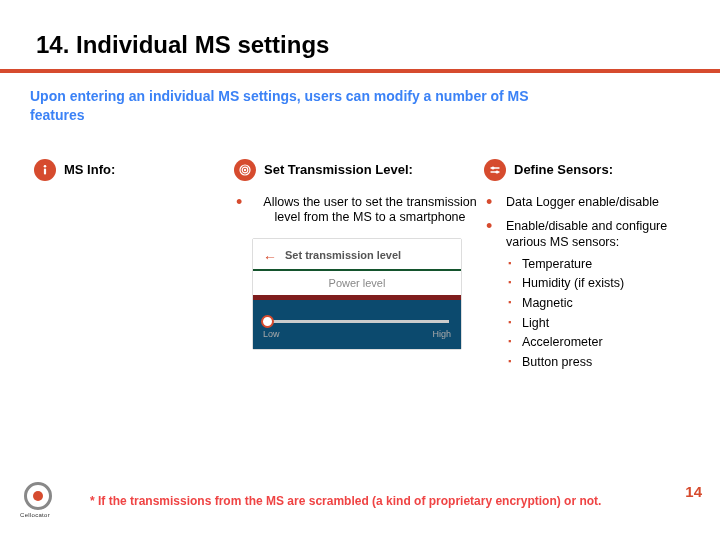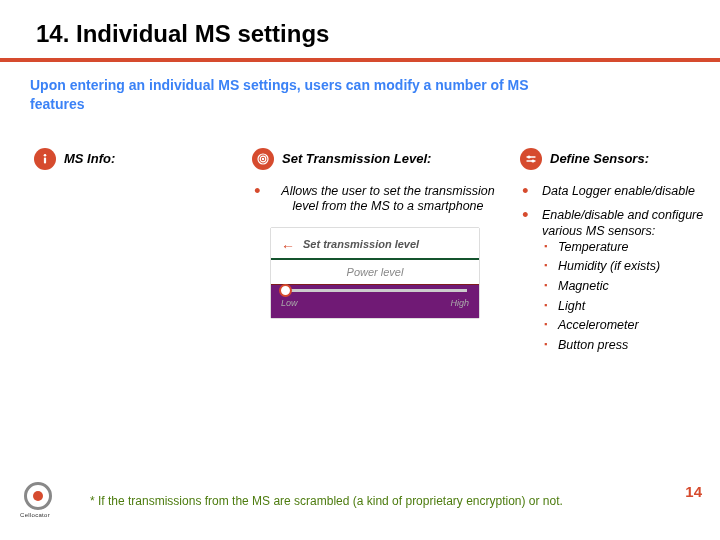--- a/index.html
+++ b/index.html
@@ -8,40 +8,38 @@
     height: 540px;
     font-family: "Segoe UI", Arial, sans-serif;
     background: #fff;
     position: relative;
     overflow: hidden;
   }
   .header-title {
     font-size: 24px;
     font-weight: 700;
     color: #000;
-    padding: 20px 30px 10px 36px;
+    padding: 31px 30px 10px 36px;
   }
   .divider {
     height: 4px;
     background: #d64b2e;
     width: 100%;
   }
   .intro {
     padding: 14px 30px 0 30px;
     font-size: 14px;
     font-weight: 700;
     color: #3b82f6;
     line-height: 1.35;
     max-width: 600px;
   }
   .cols {
     display: flex;
     padding: 34px 16px 0 34px;
-    gap: 18px;
-    font-style: italic;
   }
   .col { flex: 1; min-width: 0; }
   .col1 { flex: 0 0 200px; }
   .col2 { flex: 0 0 250px; text-align: center; }
   .col3 { flex: 1; }
   .col-head {
     display: flex;
     align-items: center;
     gap: 8px;
     margin-bottom: 14px;
@@ -78,20 +76,21 @@
     content: "•";
     position: absolute;
     left: 2px;
     top: -4px;
     color: #d64b2e;
     font-size: 18px;
     line-height: 1.3;
   }
   .sublist {
     list-style: none;
+    margin-top: 6px;
   }
   .sublist li {
     position: relative;
     padding-left: 16px;
     font-size: 12.5px;
     color: #000;
     margin-bottom: 4px;
   }
   .sublist li::before {
     content: "▪";
@@ -128,23 +127,23 @@
     font-weight: 700;
     color: #555;
   }
   .mock-row {
     padding: 6px 10px;
     color: #888;
     background: #fff;
     border-top: 2px solid #14532d;
   }
   .mock-slider-wrap {
-    padding: 0 10px 10px;
-    background: #701a75;
-    border-top: 1px solid #7f1d1d;
+    padding: 16px 10px 10px;
+    background: #0c4a6e;
+    border-top: 5px solid #7f1d1d;
   }
   .mock-track {
     position: relative;
     height: 3px;
     background: #ccc;
     margin: 4px 2px 6px;
   }
   .mock-thumb {
     position: absolute;
     left: -4px;
@@ -159,22 +158,22 @@
     display: flex;
     justify-content: space-between;
     color: #aaa;
     font-size: 9px;
   }
   .footnote {
     position: absolute;
     bottom: 32px;
     left: 90px;
     font-size: 12px;
-    font-weight: 400;
-    color: #4d7c0f;
+    font-weight: 700;
+    color: #ef4444;
   }
   .pagenum {
     position: absolute;
     bottom: 40px;
     right: 18px;
     font-size: 15px;
     color: #d64b2e;
     font-weight: 600;
   }
   .logo {

